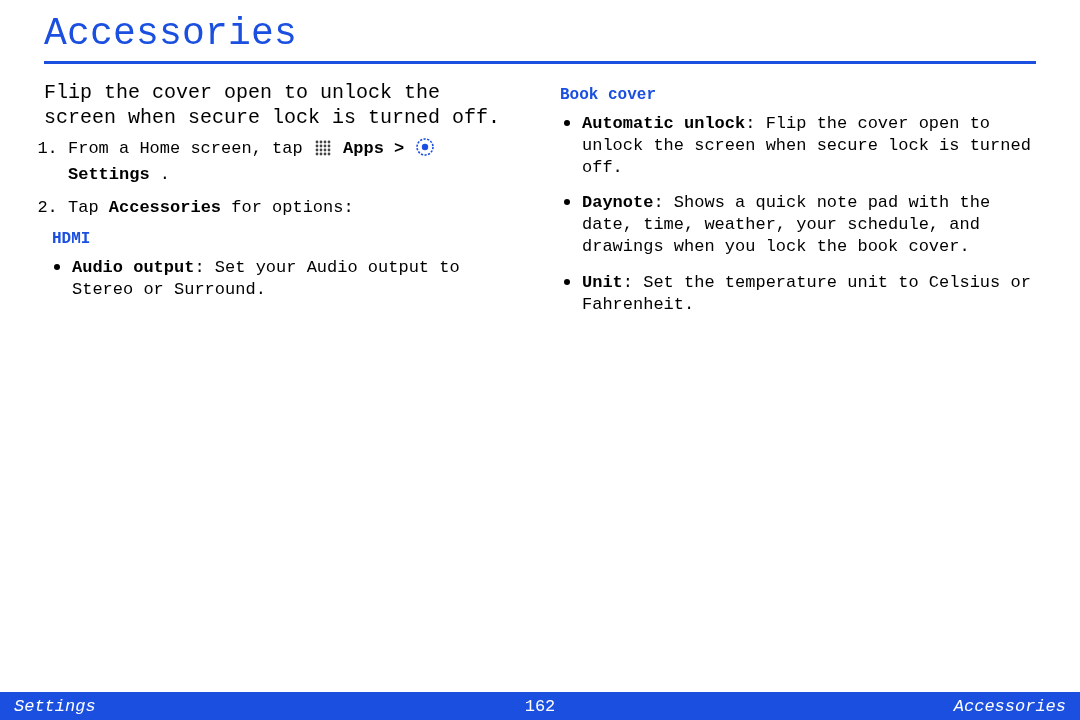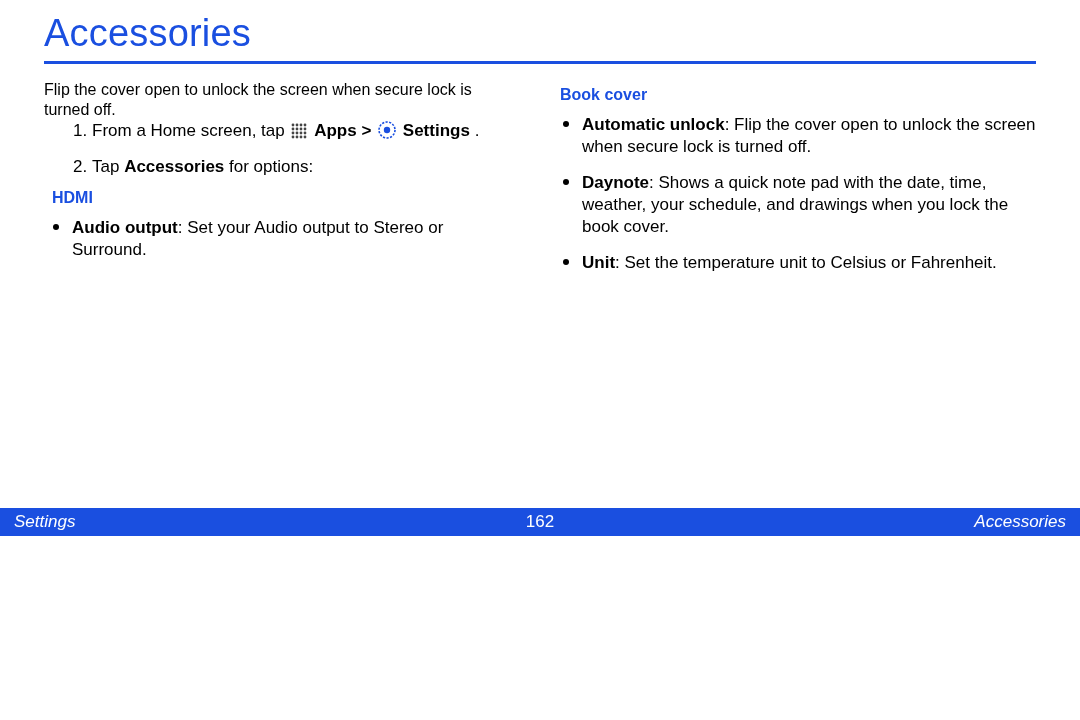--- a/index.html
+++ b/index.html
@@ -1,25 +1,25 @@
 <!DOCTYPE html>
 <html><head>
 <meta charset="utf-8">
 <style>
   * { box-sizing: border-box; margin: 0; padding: 0; }
   html, body { width: 1080px; height: 720px; font-family: Arial, Helvetica, sans-serif; background: #fff; color: #000; }
-  .page { position: relative; width: 1080px; height: 536px; padding: 12px 44px 0 44px; }
+  .page { position: relative; width: 1080px; height: 720px; padding: 12px 44px 0 44px; font-family: Liberation Mono, monospace; }
   .title { font-size: 38px; color: #1a4fe0; font-weight: 400; letter-spacing: 0.2px; }
   .rule { height: 3px; background: #1a4fe0; margin: 6px 0 16px 0; }
   .columns { display: flex; gap: 40px; }
   .col { width: 480px; }
   .subtitle { color: #1a4fe0; font-style: italic; font-size: 25px; line-height: 1.25; margin-bottom: 18px; }
-  .lead { font-size: 16px; line-height: 1.25; margin-bottom: 0; }
+  .lead { font-size: 20px; line-height: 1.25; margin-bottom: 8px; }
   ol.steps { list-style: decimal; padding-left: 24px; font-size: 17px; line-height: 1.35; }
-  ol.steps > li { margin-bottom: 10px; margin-left: 24px; }
+  ol.steps > li { margin-bottom: 10px; }
   .section-head { color: #1a4fe0; font-weight: bold; font-size: 16px; margin: 6px 0 6px 8px; }
   ul.bullets { list-style: disc; padding-left: 28px; font-size: 17px; line-height: 1.3; }
   ul.bullets > li { margin-bottom: 10px; }
   ul.bullets > li::marker { font-size: 20px; }
   .b { font-weight: bold; }
   .icon { display: inline-block; vertical-align: -3px; margin: 0 2px; }
   .footer { position: absolute; left: 0; right: 0; bottom: 0; height: 28px; background: #1a4fe0; color: #fff; font-style: italic; font-size: 17px; display: flex; align-items: center; padding: 0 14px; }
   .footer .center { position: absolute; left: 50%; transform: translateX(-50%); font-style: normal; }
   .footer .right { margin-left: auto; }
 </style>

